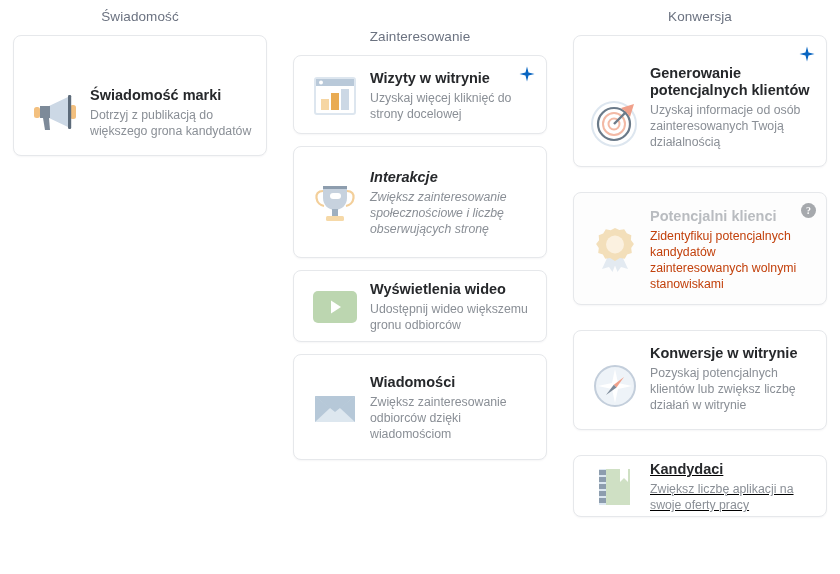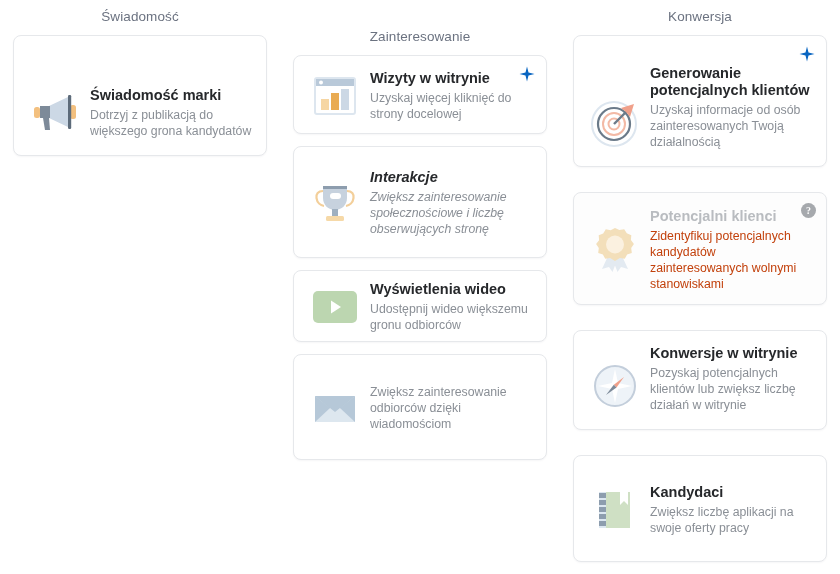--- a/index.html
+++ b/index.html
@@ -91,21 +91,21 @@
 
   
   .c1 .card { height: 121px; align-items: flex-end; }
   .c2 .card-0 { height: 79px; align-items: center; }
   .c2 .card-1 { height: 112px; align-items: center; font-style: italic; }
   .c2 .card-2 { height: 72px; align-items: center; }
   .c2 .card-3 { height: 106px; align-items: center; }
   .c3 .card-0 { height: 132px; align-items: flex-end; }
   .c3 .card-1 { height: 113px; align-items: center; margin-top: 13px;}
   .c3 .card-2 { height: 100px; align-items: flex-end; margin-top: 13px;}
-  .c3 .card-3 { height: 107px; align-items: center; margin-top: 13px;}
+  .c3 .card-3 { height: 62px; align-items: center; margin-top: 13px; text-decoration: underline;}
   .c2 { padding-top: 0; margin-top: 20px; }
   svg { display: block; }
 </style>
 </head>
 <body>
 
 <div class="board">
 
   <div class="column c1">
     <div class="col-head">Świadomość</div>
@@ -186,20 +186,21 @@
       <div class="icon-wrap">
         <svg width="48" height="40" viewBox="0 0 48 40">
           <rect x="4" y="8" width="40" height="26" fill="#dbe5ee"></rect>
           <path d="M4 8h40L24 25z" fill="#b6c8d8"></path>
           <path d="M4 34 L19 20 L24 24 L29 20 L44 34 Z" fill="#dde7ef"></path>
           <path d="M4 8 L4 34 L19 20 Z" fill="#b6c8d8"></path>
           <path d="M44 8 L44 34 L29 20 Z" fill="#b6c8d8"></path>
         </svg>
       </div>
       <div class="txt">
+        <h3>Wiadomości</h3>
         <p>Zwiększ zainteresowanie odbiorców dzięki wiadomościom</p>
       </div>
     </div>
   </div>
 
   <div class="column c3">
     <div class="col-head">Konwersja</div>
 
     <div class="card card-0">
       <svg class="sparkle" viewBox="0 0 16 16">

